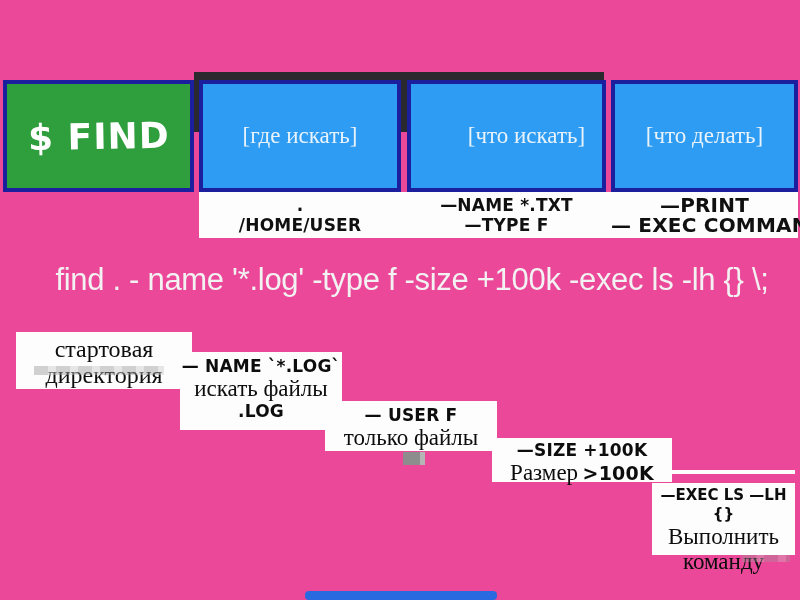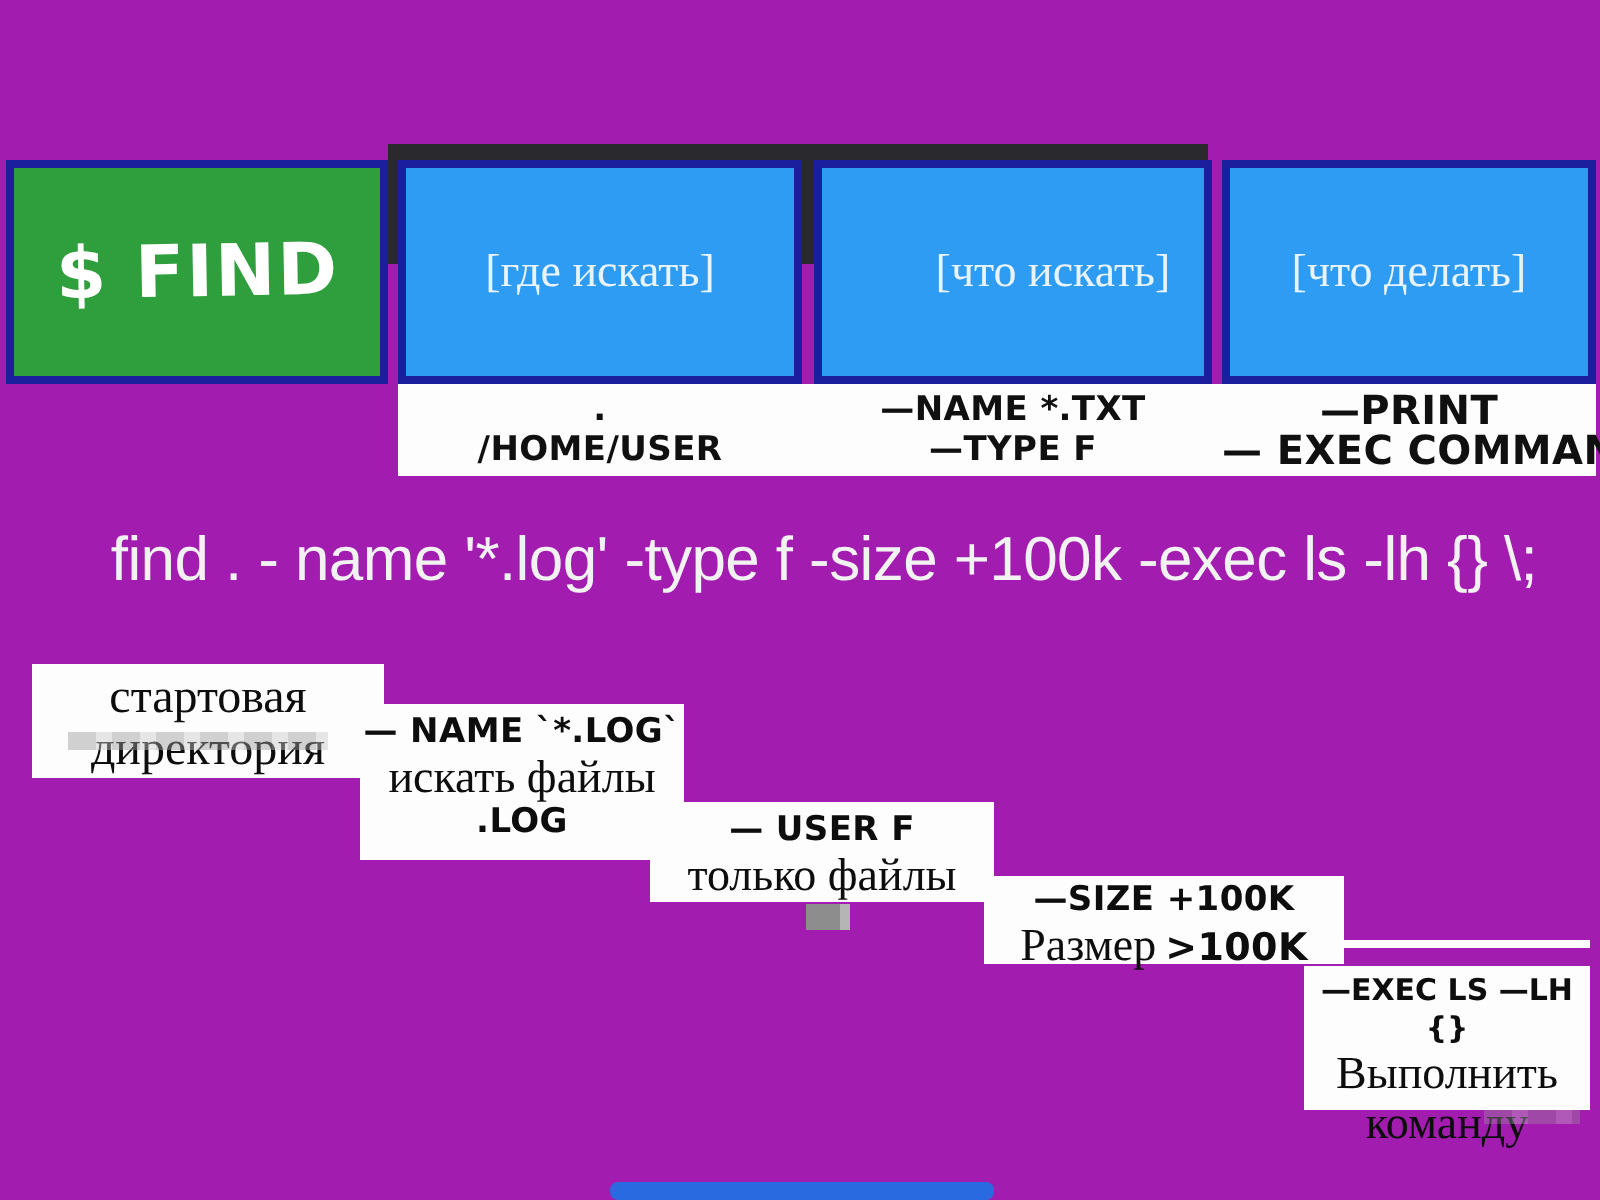--- a/index.html
+++ b/index.html
@@ -1,16 +1,16 @@
 <!DOCTYPE html>
 <html><head>
 <meta charset="utf-8">
 <style>
   html,body{margin:0;padding:0;background:#000;}
-  #canvas{position:relative;width:800px;height:600px;background:#a21caf;overflow:hidden;
+  #canvas{position:relative;width:800px;height:600px;background:#ec4899;overflow:hidden;
           font-family:"Liberation Sans",sans-serif;}
   
   .backdrop{position:absolute;left:194px;top:72px;width:410px;height:60px;background:#2a2a2e;}
   
   .hbox{position:absolute;top:80px;height:112px;box-sizing:border-box;border:4px solid #1b1f9e;
         display:flex;align-items:center;justify-content:center;}
   .green{background:#2f9e3c;}
   .blue{background:#2e9cf2;}
   .find-label{color:#fff;font-weight:700;font-size:36px;letter-spacing:1px;
               font-family:"DejaVu Sans",sans-serif;transform:rotate(-1deg);}

